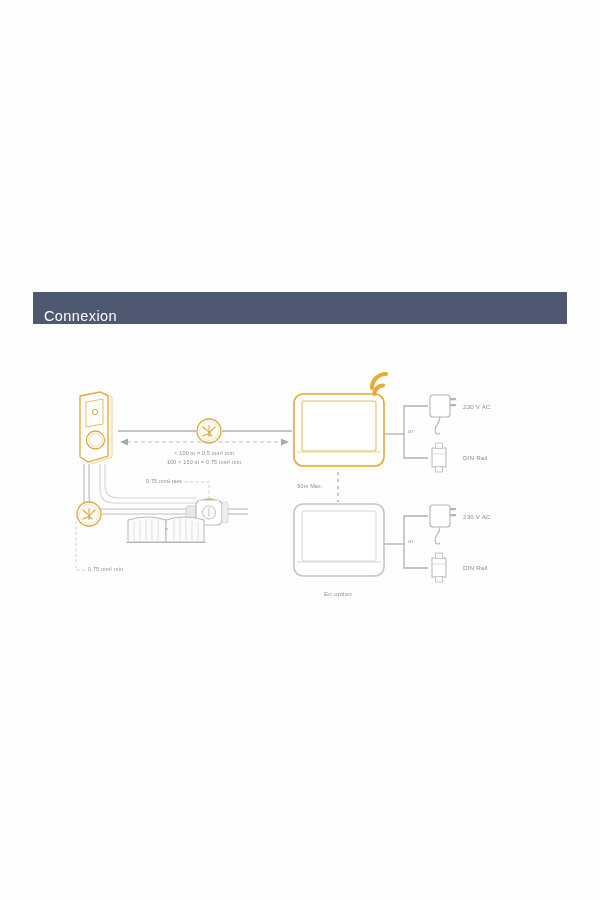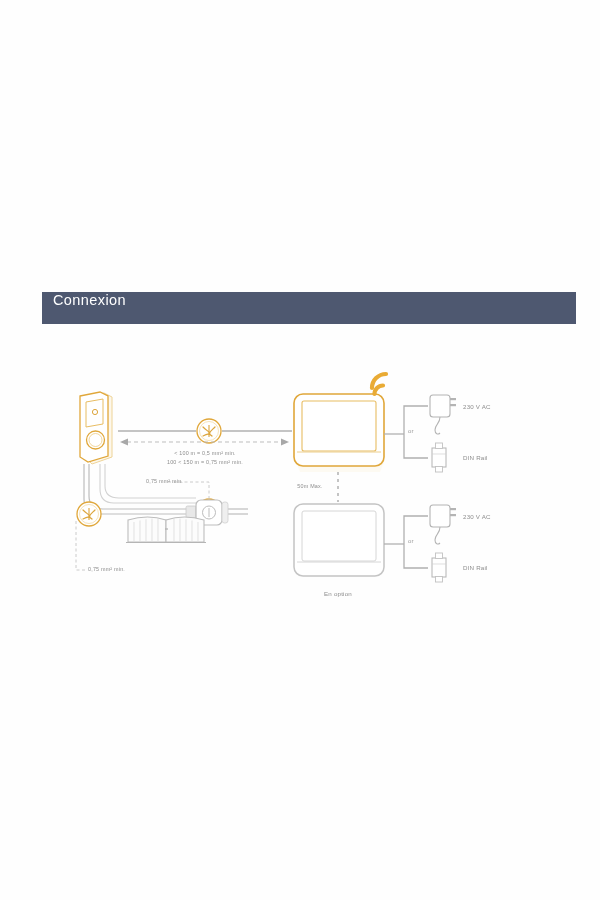--- a/index.html
+++ b/index.html
@@ -2,22 +2,22 @@
 <html><head>
 <meta charset="utf-8">
 <style>
   html,body{margin:0;padding:0;background:#ffffff;}
   body{width:600px;height:900px;position:relative;overflow:hidden;
        font-family:"Liberation Sans","DejaVu Sans",sans-serif;}
 
   .page{position:absolute;inset:0;background:#fefefe;}
 
   
-  .header-band{position:absolute;left:42px;top:292px;width:534px;height:32px;
-     background:#4e5870;display:flex;align-items:flex-start;}
+  .header-band{position:absolute;left:33px;top:292px;width:534px;height:32px;
+     background:#4e5870;display:flex;align-items:flex-end;}
   .header-title{color:#ffffff;font-size:14.5px;letter-spacing:.4px;
      padding-left:11px;font-weight:400;}
 
   
   .diagram{position:absolute;left:0;top:324px;width:600px;height:300px;}
   .diagram svg{display:block;}
 
   
   .lbl{position:absolute;font-size:5.4px;color:#8d8d8d;letter-spacing:.2px;
        white-space:nowrap;}

